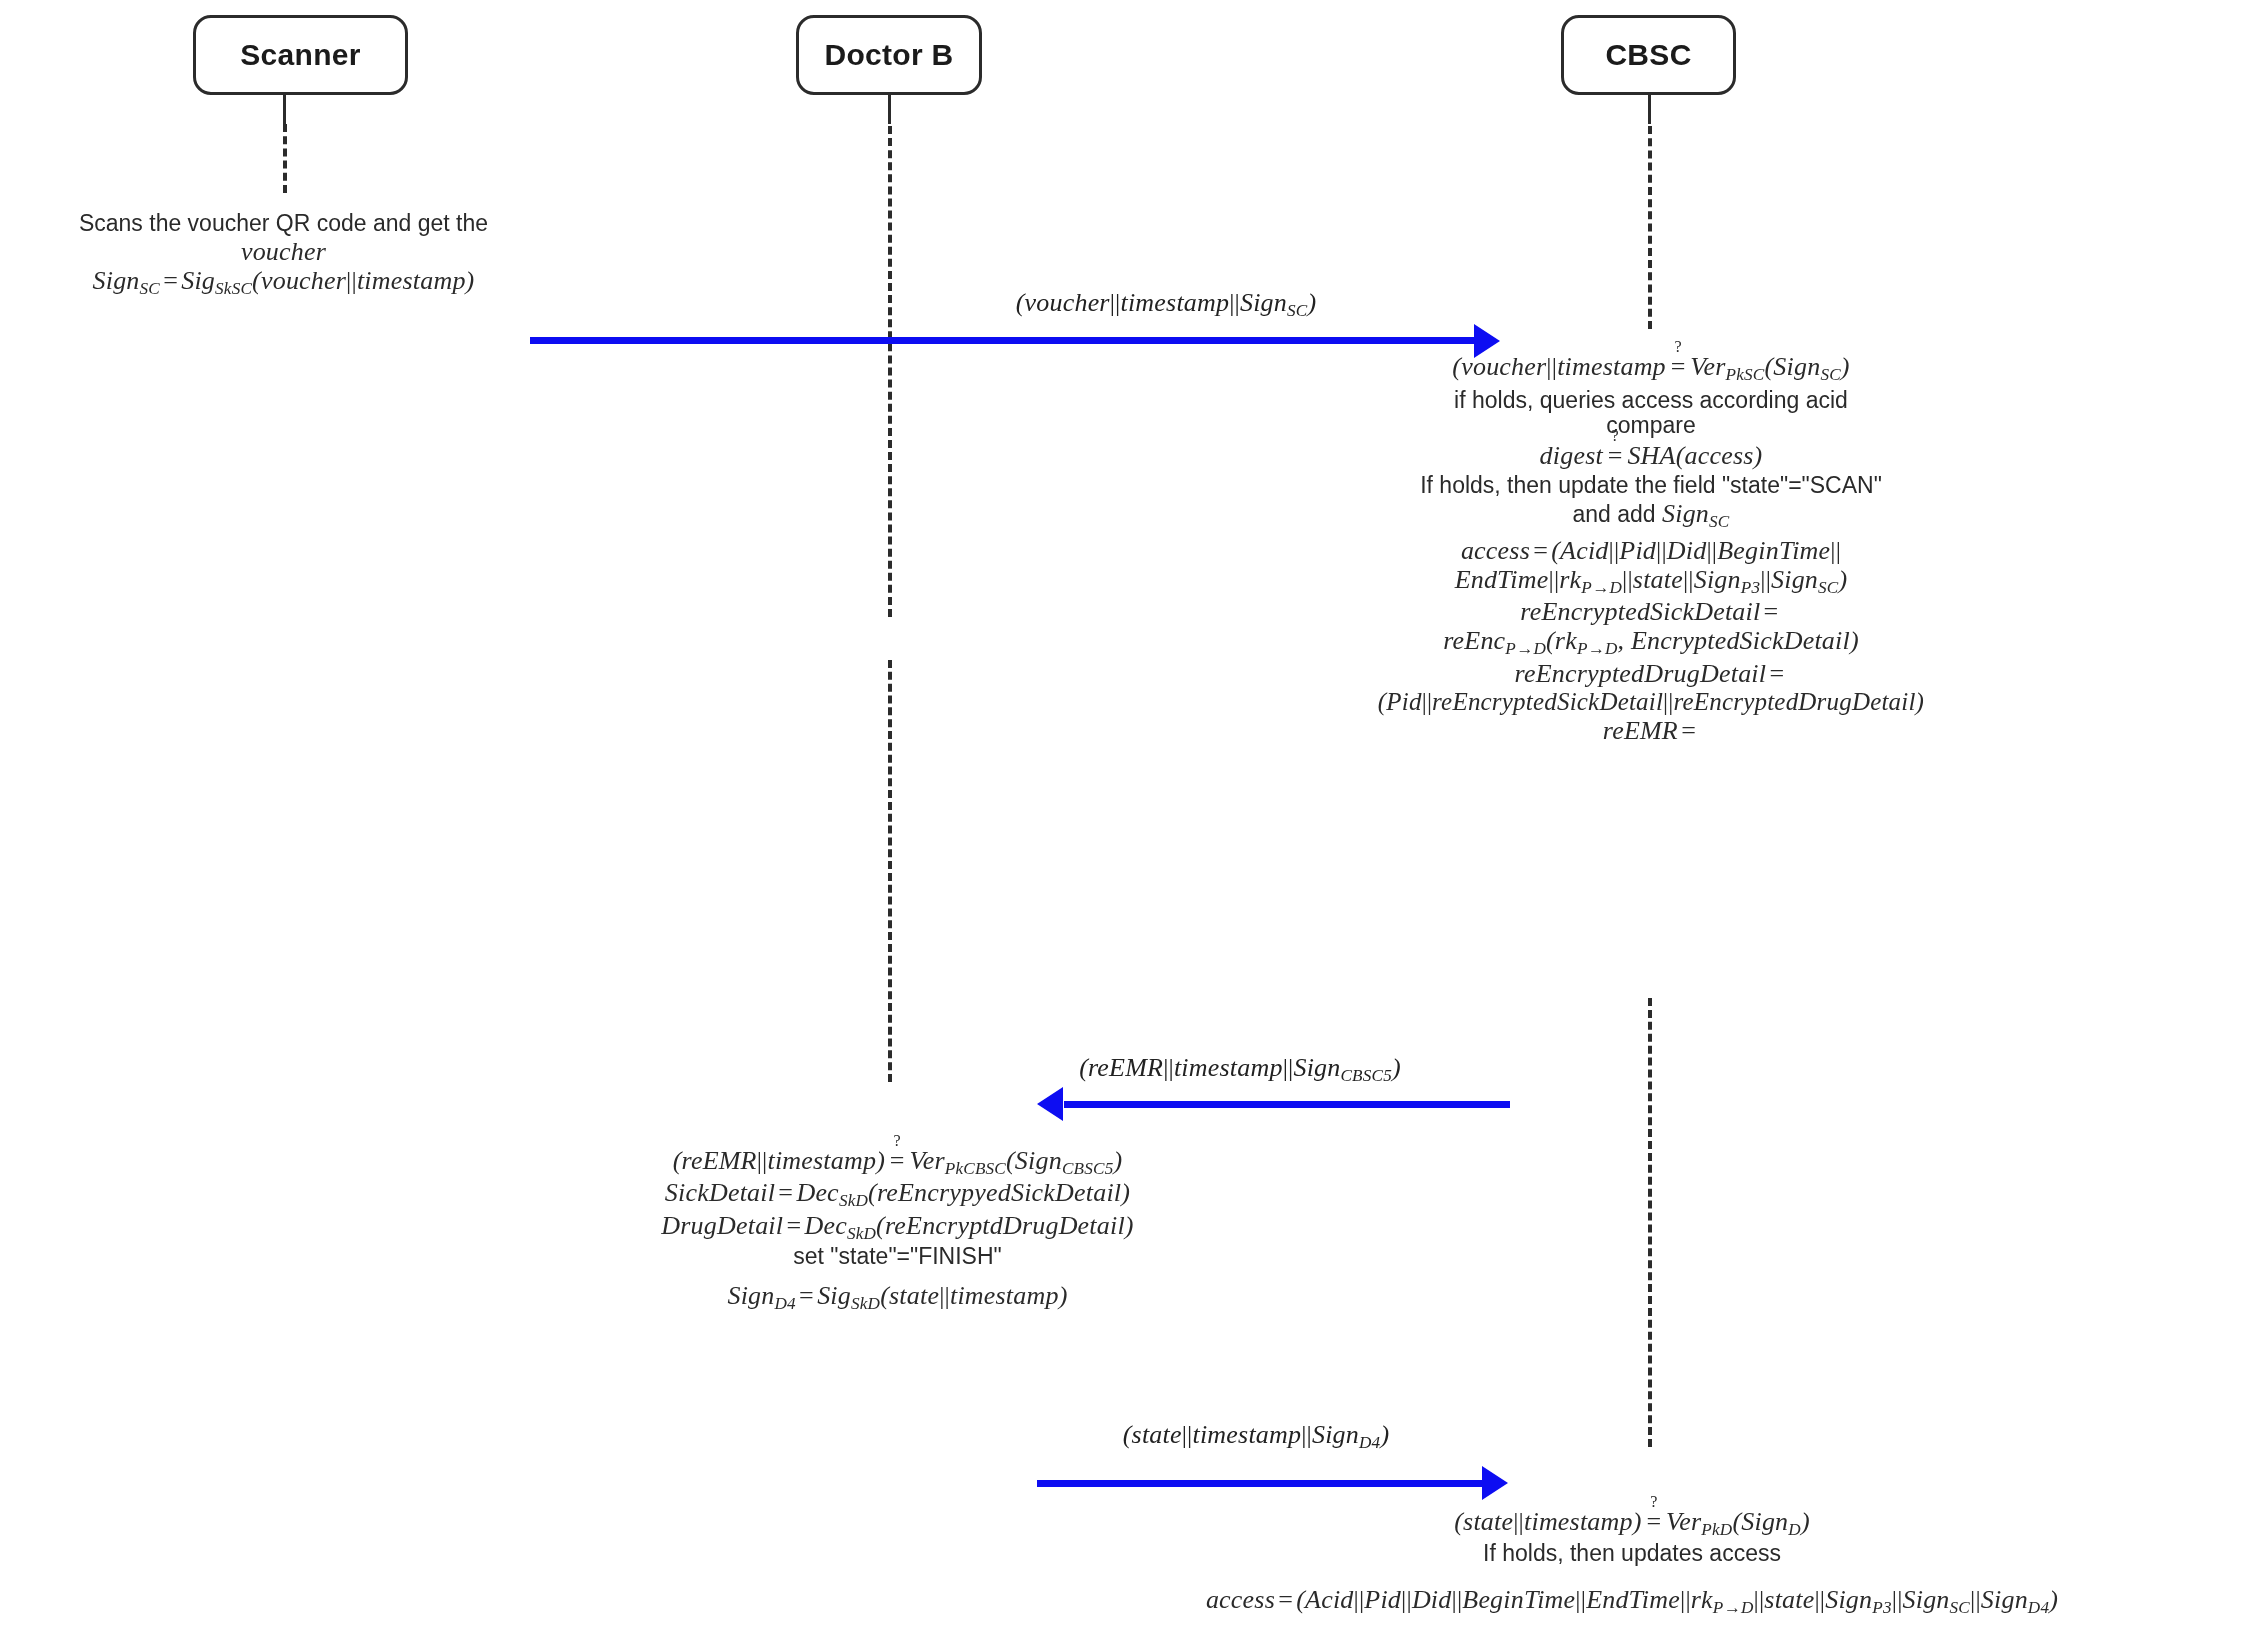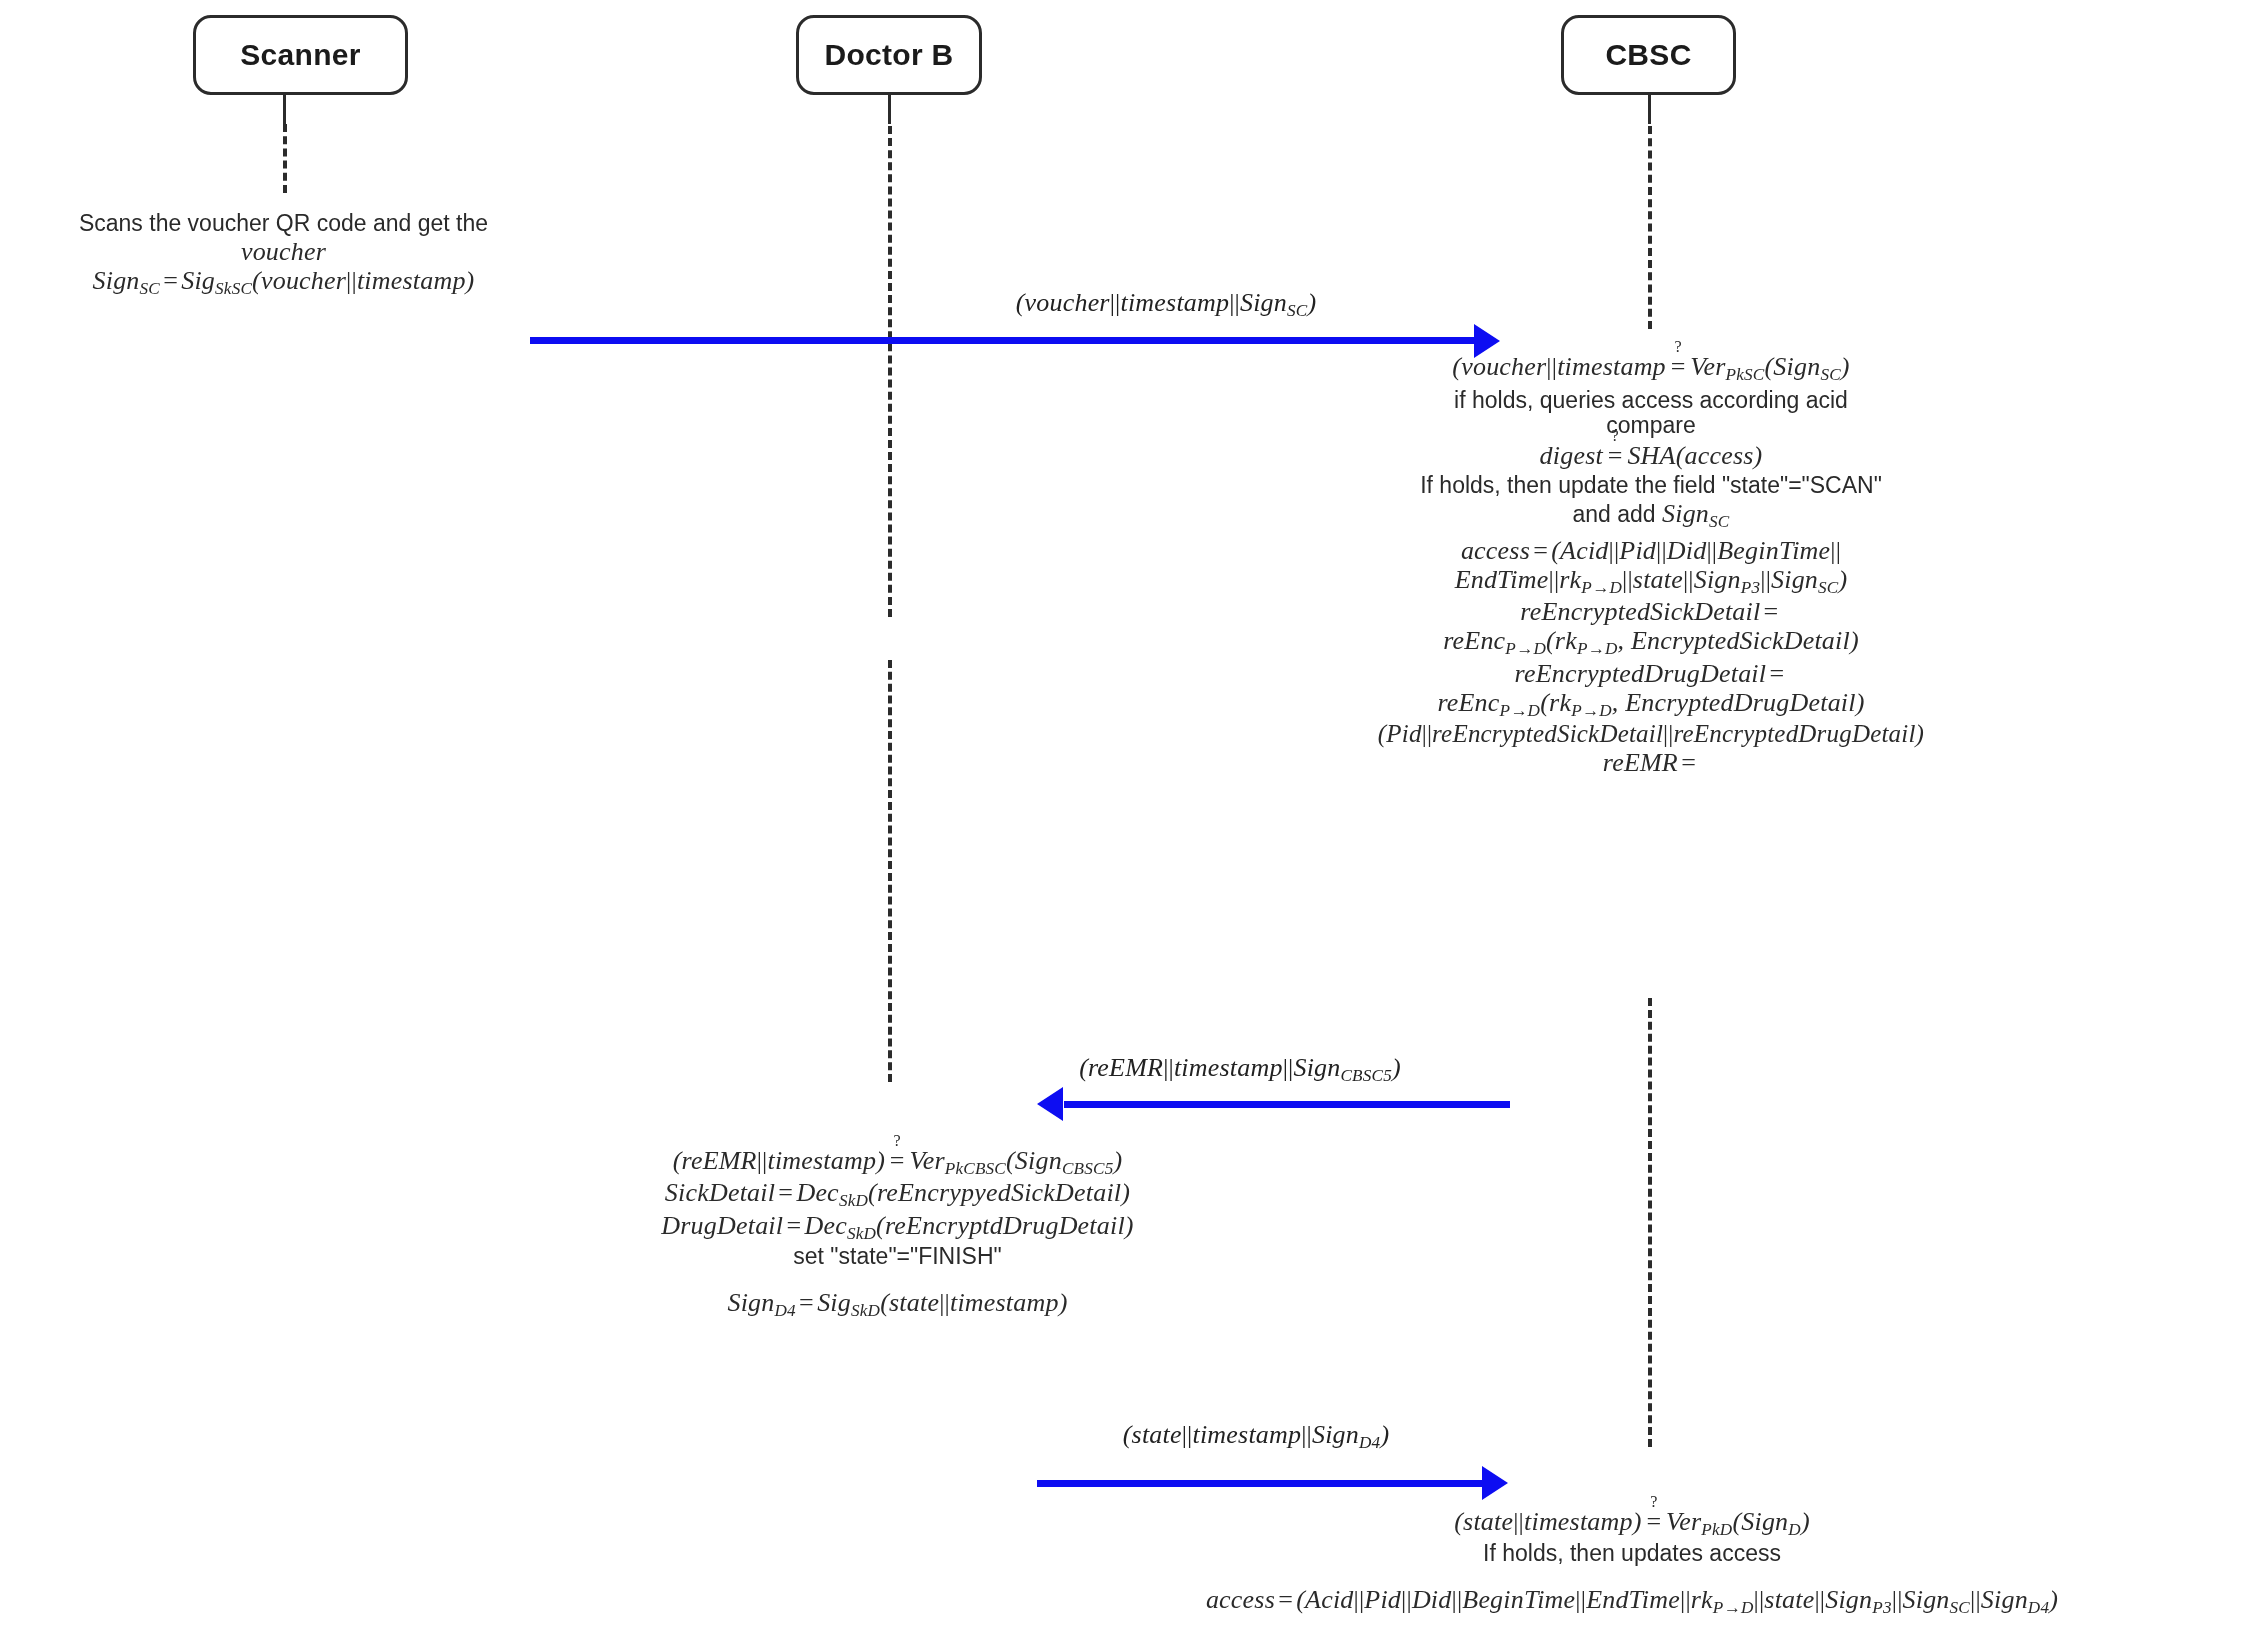--- a/index.html
+++ b/index.html
@@ -115,23 +115,20 @@
     </div>
 
     <div class="math">
       reEnc<sub>P→D</sub>(rk<sub>P→D</sub>, EncryptedSickDetail)
     </div>
 
     <div class="math">
       reEncryptedDrugDetail<span class="op">=</span>
     </div>
 
-    <div class="math">
-      reEnc<sub>P→D</sub>(rk<sub>P→D</sub>, EncryptedDrugDetail)
-    </div>
 
     <div class="math" style="font-size:25px;">
       (Pid<span class="ar">||</span>reEncryptedSickDetail<span class="ar">||</span>reEncryptedDrugDetail)
     </div>
 
     <div class="math">
       reEMR<span class="op">=</span>
     </div>
 
   </div>
@@ -146,21 +143,21 @@
     <div class="math">
       (reEMR<span class="ar">||</span>timestamp)<span class="rel"><span class="q">?</span>=</span>Ver<sub>PkCBSC</sub>(Sign<sub>CBSC5</sub>)
     </div>
     <div class="math">
       SickDetail<span class="op">=</span>Dec<sub>SkD</sub>(reEncrypyedSickDetail)
     </div>
     <div class="math">
       DrugDetail<span class="op">=</span>Dec<sub>SkD</sub>(reEncryptdDrugDetail)
     </div>
     <div class="plain" style="margin-top:1.1px;">set "state"="FINISH"</div>
-    <div class="math" style="margin-top:18px;">
+    <div class="math" style="margin-top:11px;">
       Sign<sub>D4</sub><span class="op">=</span>Sig<sub>SkD</sub>(state<span class="ar">||</span>timestamp)
     </div>
   </div>
 
   <div class="lbl math" style="left:992px;top:1420px;width:528px;text-align:center;">
     (state<span class="ar">||</span>timestamp<span class="ar">||</span>Sign<sub>D4</sub>)
   </div>
   <div class="arrow" style="left:1037px;top:1480px;width:446px;"></div>
   <div class="arrow-head right" style="left:1482px;top:1466px;"></div>
 

